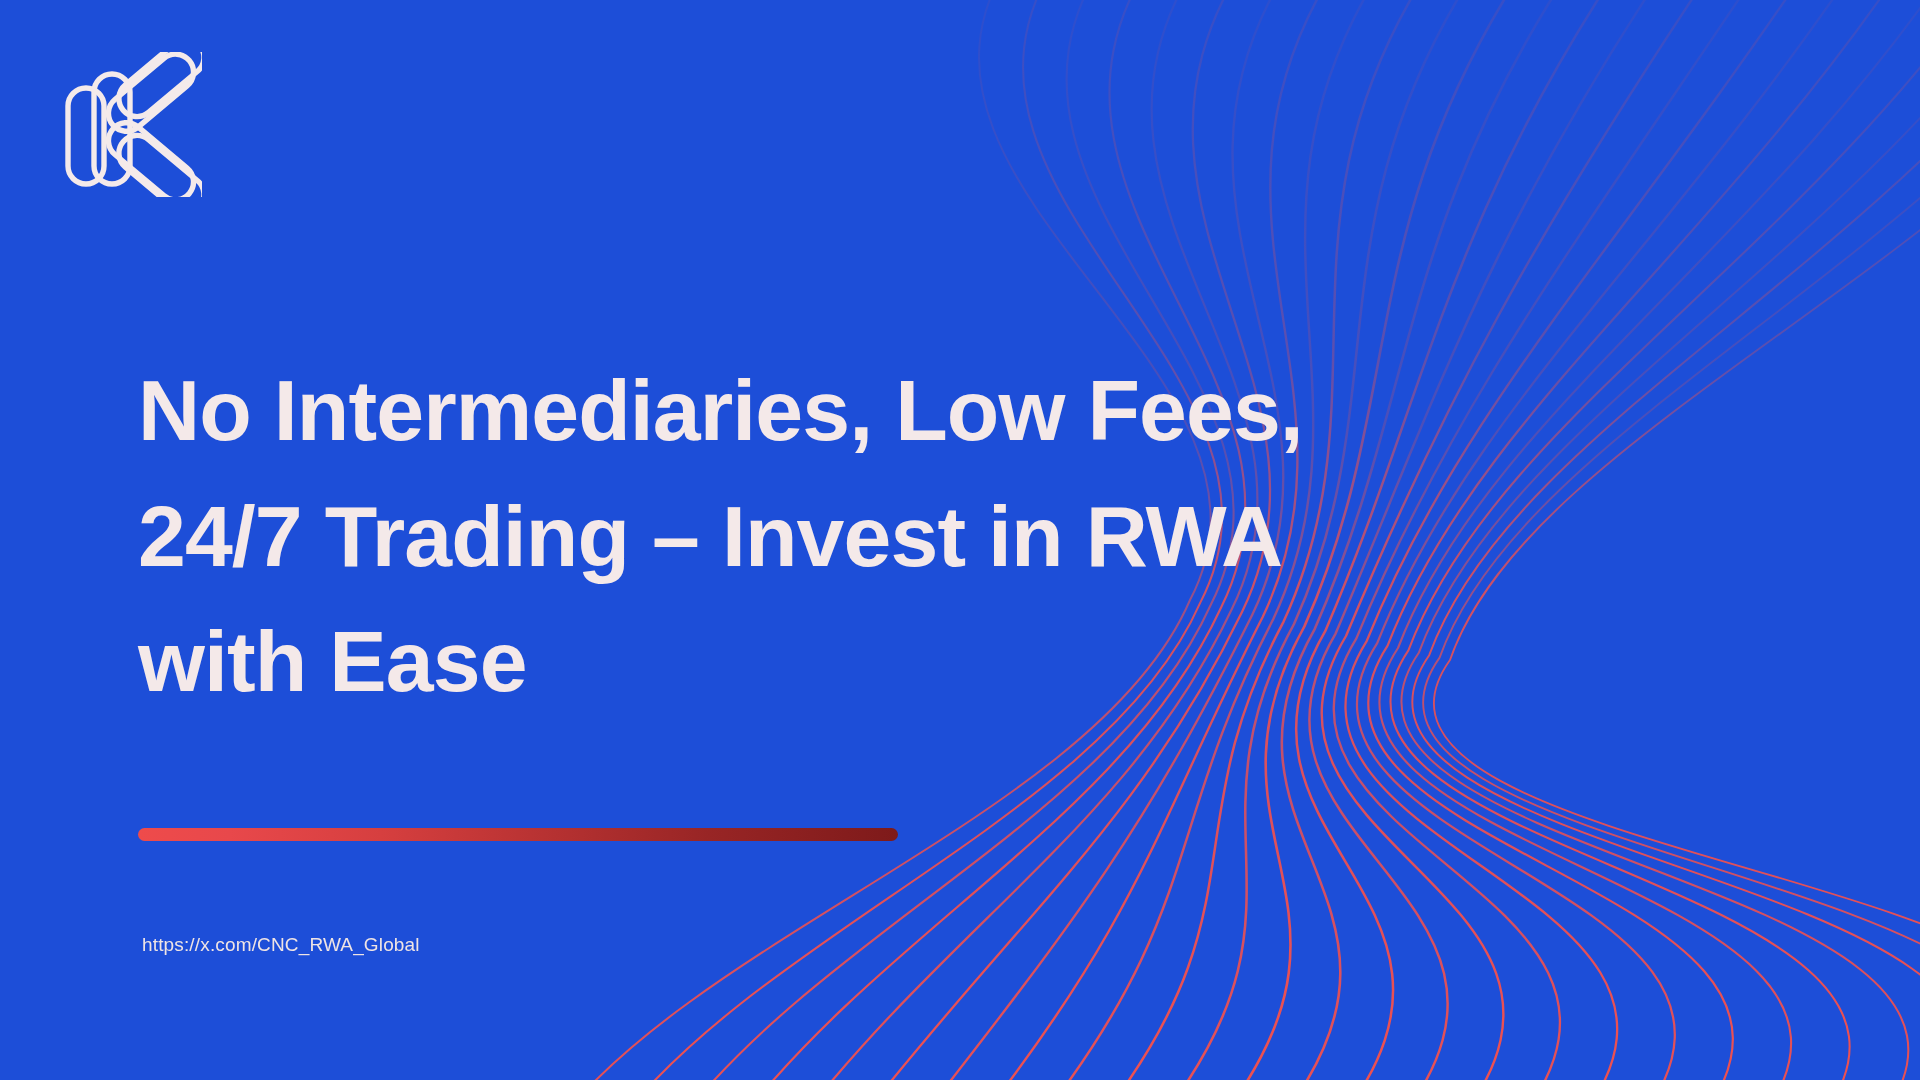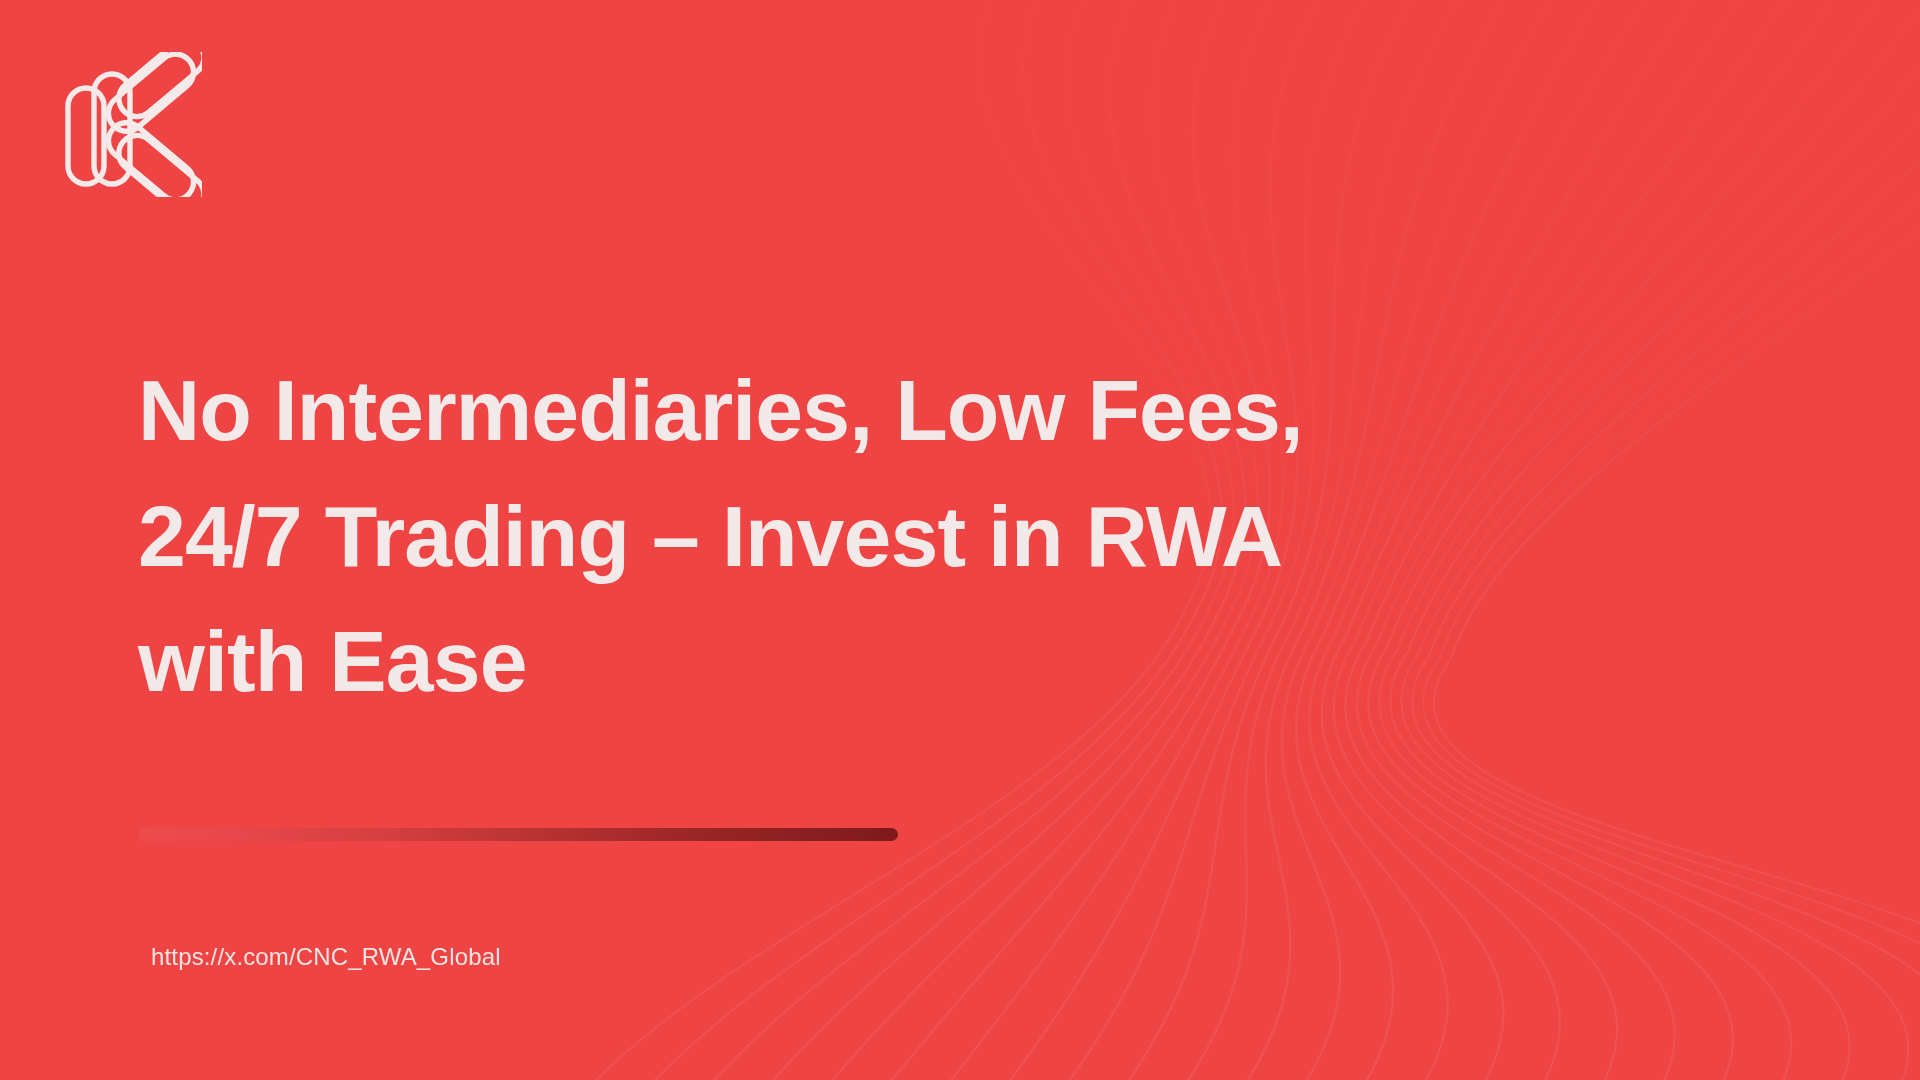--- a/index.html
+++ b/index.html
@@ -5,21 +5,21 @@
   html, body {
     margin: 0;
     padding: 0;
     background: #000;
   }
   #stage {
     position: relative;
     width: 1920px;
     height: 1080px;
     overflow: hidden;
-    background: #ef4444;
+    background: #1d4ed8;
     font-family: "Liberation Sans", "DejaVu Sans", sans-serif;
   }
 
   
   #pattern {
     position: absolute;
     inset: 0;
     width: 1920px;
     height: 1080px;
     pointer-events: none;
@@ -70,23 +70,23 @@
         #D63F3F 32%,
         #B53131 55%,
         #982525 75%,
         #7E1A1A 100%);
   }
 
   #url {
     position: absolute;
     left: 0;
     top: 930px;
-    margin: 13px;
+    margin: 4px;
     color: #EFE4E4;
-    font-size: 24px;
+    font-size: 19px;
     font-weight: 400;
     letter-spacing: 0.15px;
   }
 </style>
 </head>
 <body>
 
 <div id="stage">
 
   <svg id="pattern" viewBox="0 0 1920 1080" preserveAspectRatio="none" aria-hidden="true">

